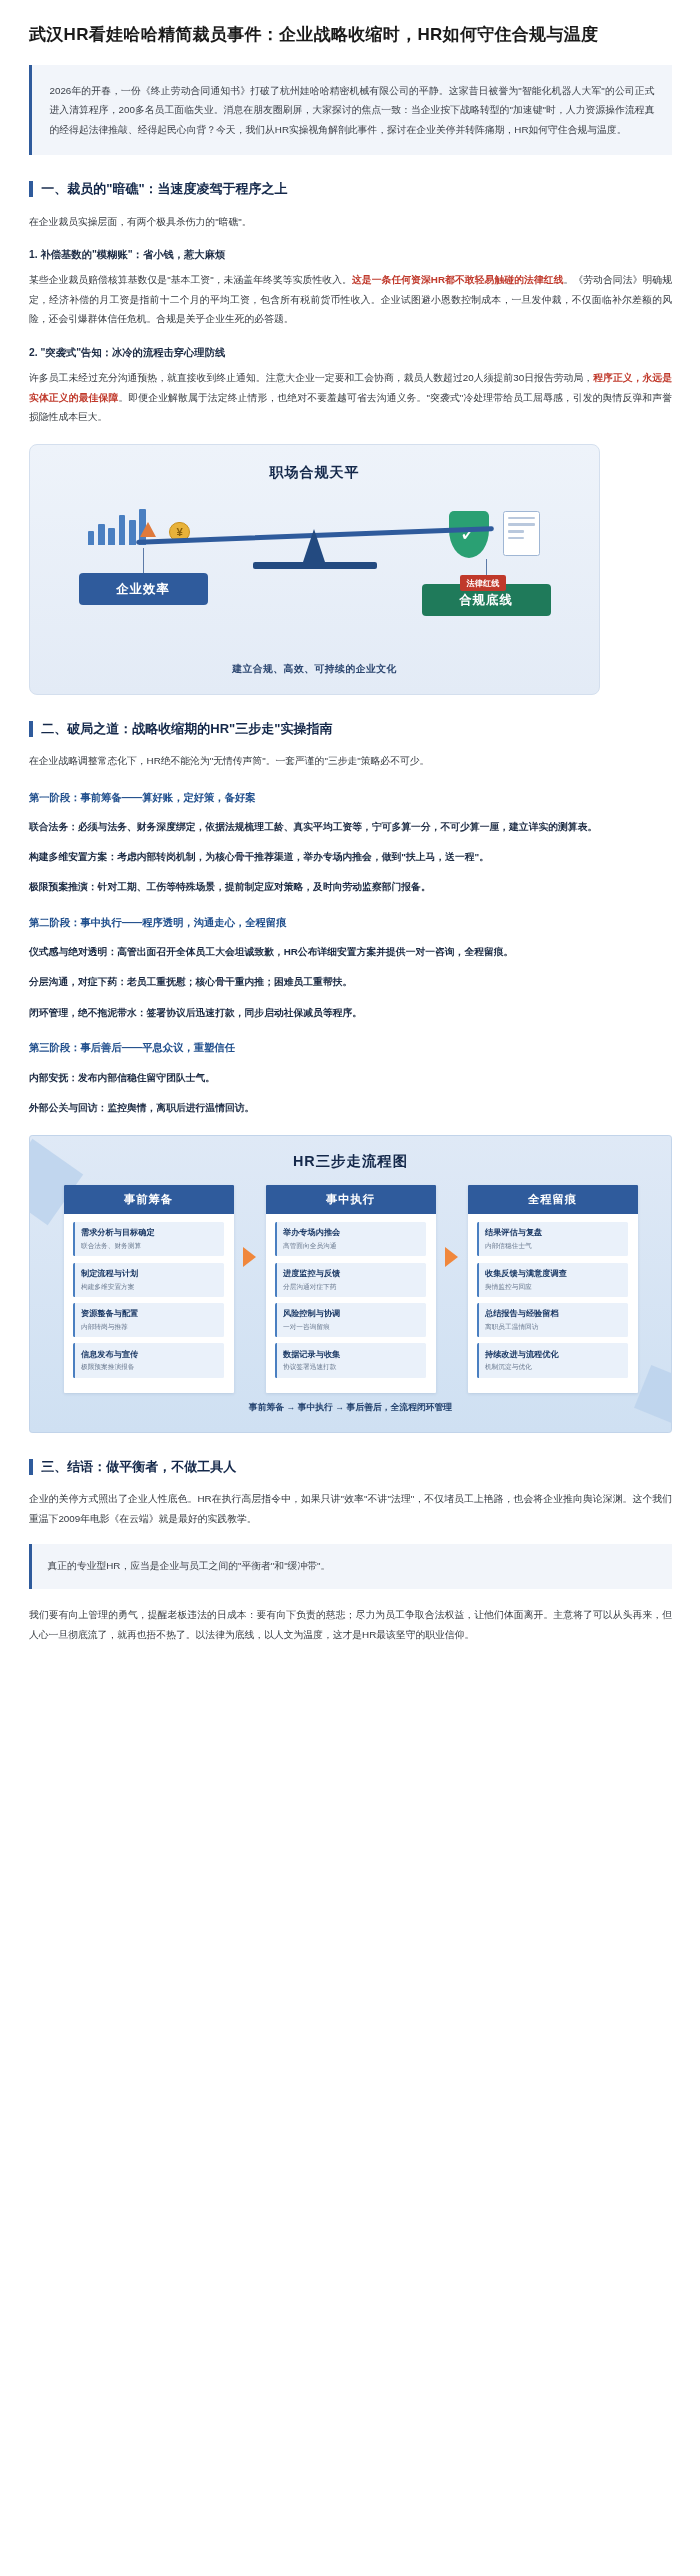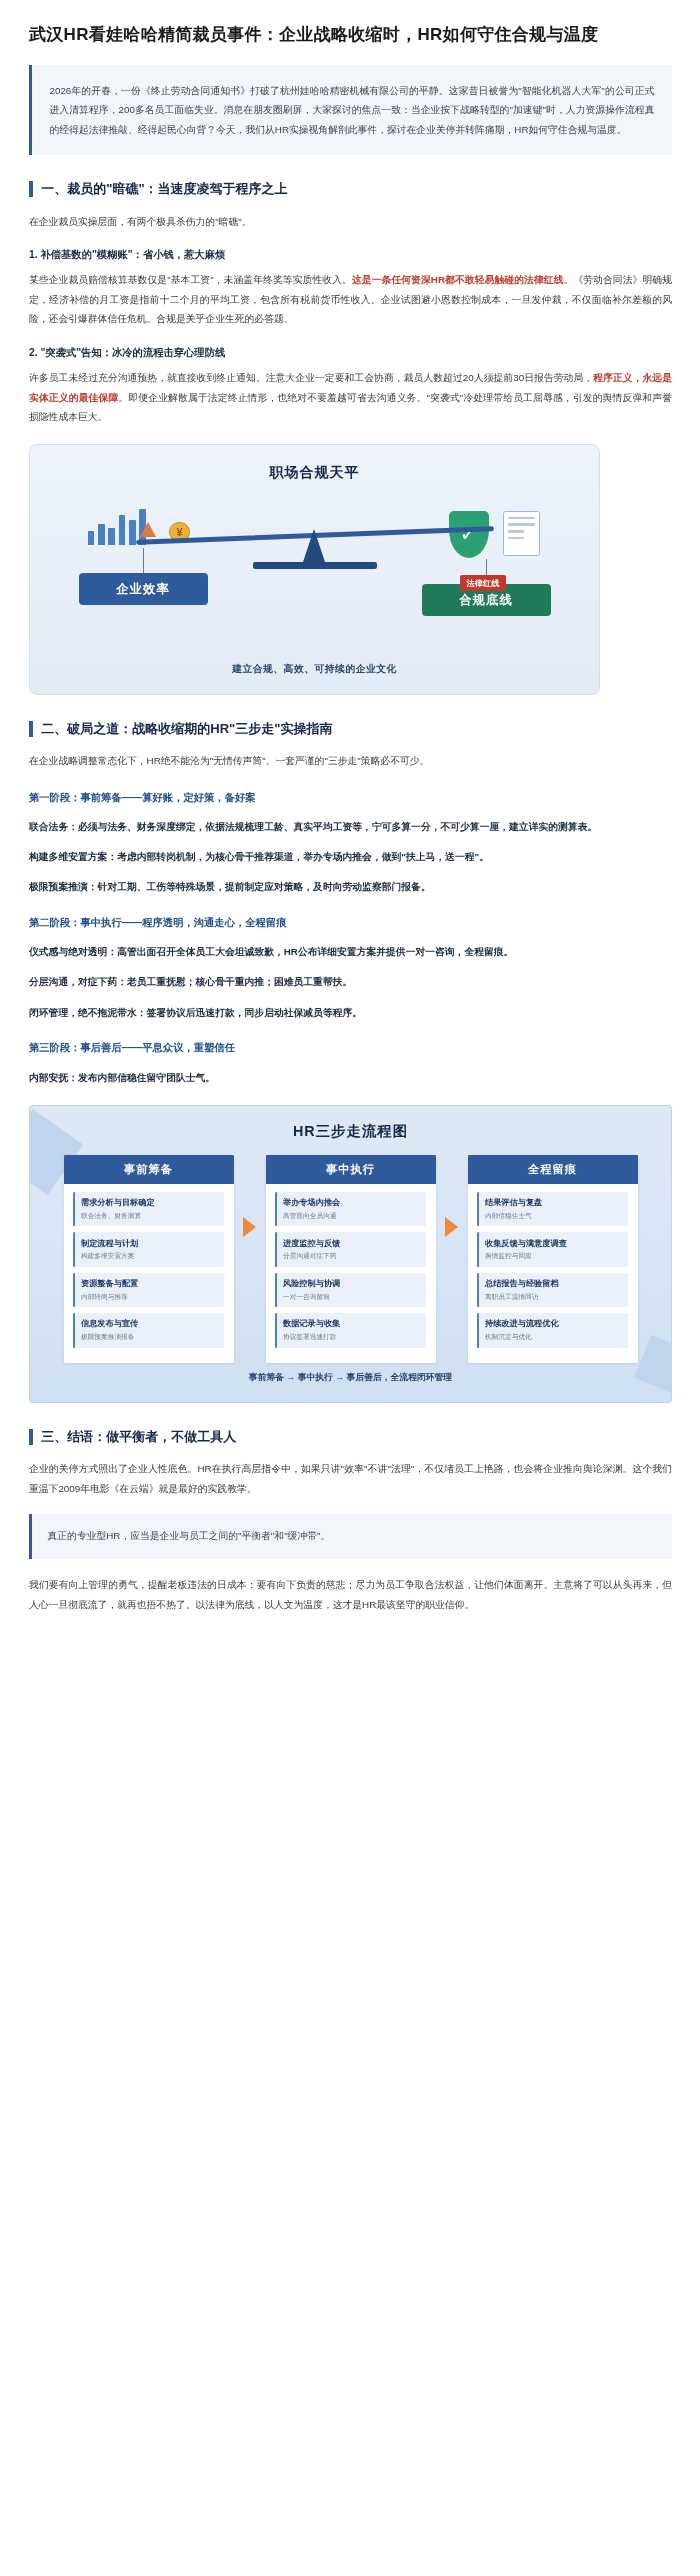--- a/index.html
+++ b/index.html
@@ -411,20 +411,21 @@
   <p class="step-head">构建多维安置方案：考虑内部转岗机制，为核心骨干推荐渠道，举办专场内推会，做到"扶上马，送一程"。</p>
   <p class="step-head">极限预案推演：针对工期、工伤等特殊场景，提前制定应对策略，及时向劳动监察部门报备。</p>
 
   <div class="phase-head">第二阶段：事中执行——程序透明，沟通走心，全程留痕</div>
   <p class="step-head">仪式感与绝对透明：高管出面召开全体员工大会坦诚致歉，HR公布详细安置方案并提供一对一咨询，全程留痕。</p>
   <p class="step-head">分层沟通，对症下药：老员工重抚慰；核心骨干重内推；困难员工重帮扶。</p>
   <p class="step-head">闭环管理，绝不拖泥带水：签署协议后迅速打款，同步启动社保减员等程序。</p>
 
   <div class="phase-head">第三阶段：事后善后——平息众议，重塑信任</div>
   <p class="step-head">内部安抚：发布内部信稳住留守团队士气。</p>
+  <p class="step-head">外部公关与回访：监控舆情，离职后进行温情回访。</p>
 
   <div class="flow-fig">
     <div class="flow-deco-1"></div>
     <div class="flow-deco-2"></div>
 
     <div class="flow-title">HR三步走流程图</div>
 
     <div class="flow-row">
 
       <div class="flow-col">

